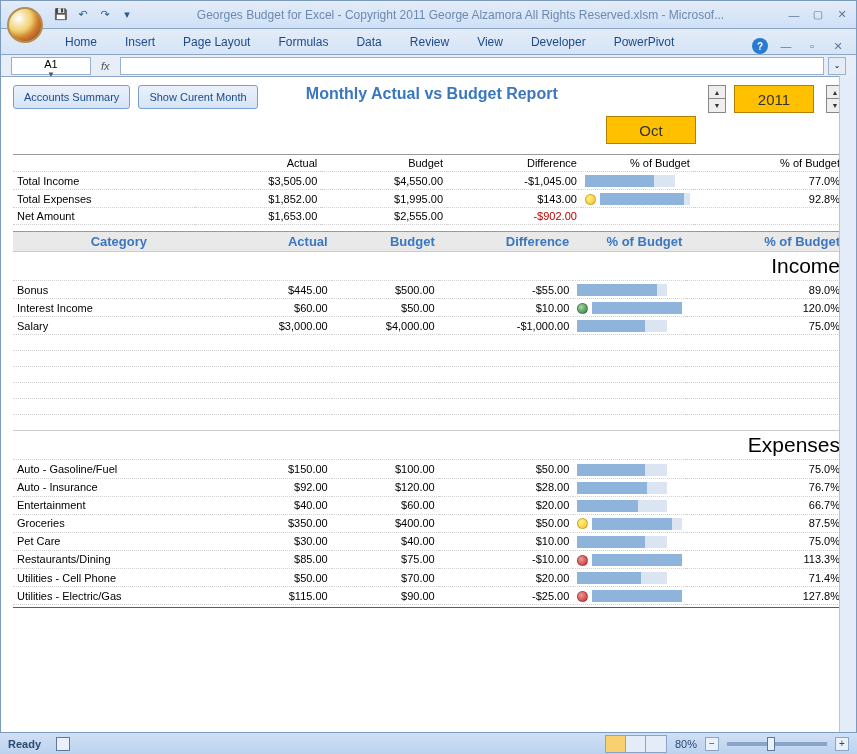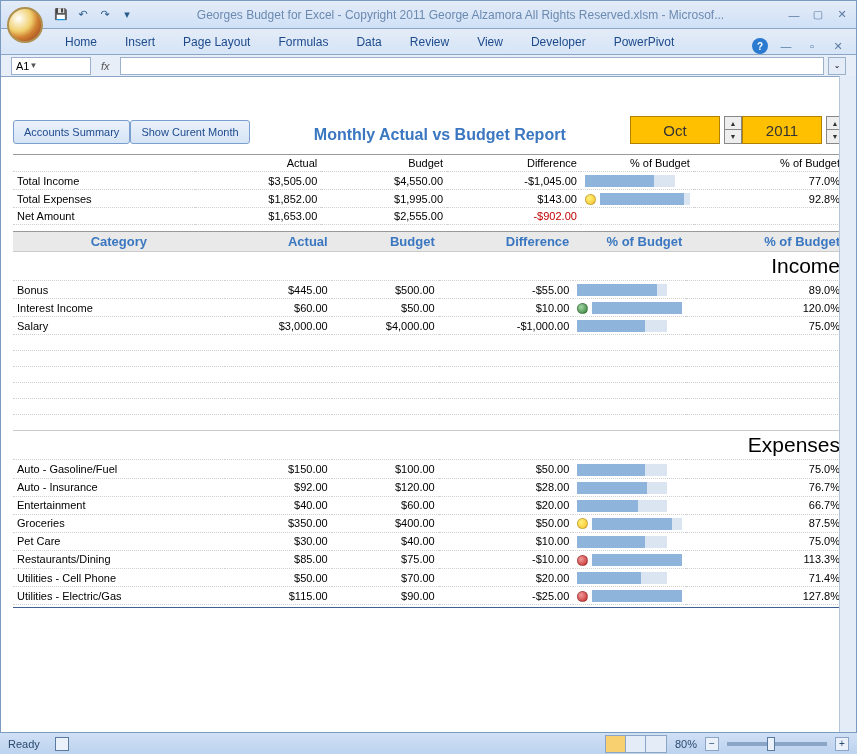--- a/index.html
+++ b/index.html
@@ -61,35 +61,35 @@
   border-bottom: 1px solid #8ba5c6;
   display: flex;
   align-items: center;
   gap: 4px;
   padding: 0 10px;
 }
 .namebox {
   width: 80px; height: 18px;
   background: #fff;
   border: 1px solid #9bb0ca;
-  padding: 0 4px;
+  padding: 0 18px;
   font-size: 11px;
-  display:flex;align-items:center;
+  display:flex;align-items:center;flex-direction:column;
 }
 .fx { font-style: italic; color: #555; padding: 0 6px;}
 .formula-input { flex:1; height:18px; background:#fff; border:1px solid #9bb0ca;}
 .formula-expand { width:18px;height:18px;background:#e4ecf7;border:1px solid #9bb0ca;display:flex;align-items:center;justify-content:center;}
 
 .sheet {
   padding: 8px 12px 0 12px;
   background: #fff;
   height: 650px;
   overflow: hidden;
 }
-.topctrls { display: flex; align-items: flex-end; margin-bottom: 10px;}
+.topctrls { display: flex; align-items: flex-start; gap: 8px; margin-bottom: 10px;}
 .blue-btn {
   background: linear-gradient(to bottom, #eaf1fb, #d6e4f5);
   border: 1px solid #7a9fcf;
   border-radius: 3px;
   padding: 5px 10px;
   color: #1e4a8c;
   font-size: 11px;
   cursor: pointer;
 }
 .report-title {
@@ -163,21 +163,21 @@
   height: 22px;
   background: linear-gradient(to bottom, #d0e0f5, #bcd2ee);
   border-top: 1px solid #7a9ac0;
   display:flex;
   align-items:center;
   padding: 0 8px;
   font-size:11px;
   color:#2a4a70;
   gap: 8px;
 }
-.status-left{flex:1;display:flex;align-items:center;gap:15px;}
+.status-left{flex:1;display:flex;align-items:center;gap:15px;font-weight:bold;}
 .macro-icon{width:14px;height:14px;border:1px solid #5a7aa0;background:#eaf1fb;}
 .view-btns{display:flex;border:1px solid #8ba5c6;}
 .view-btn{width:20px;height:16px;border-right:1px solid #8ba5c6;background:#e4ecf7;cursor:pointer;}
 .view-btn:last-child{border-right:none;}
 .view-btn.active{background:#f8d070;}
 .zoom-slider{width:100px;height:4px;background:#8ba5c6;position:relative;}
 .zoom-thumb{width:8px;height:14px;background:#eaf1fb;border:1px solid #5a7aa0;position:absolute;top:-5px;left:40%;}
 .zoom-btn{width:14px;height:14px;border:1px solid #8ba5c6;background:#eaf1fb;display:flex;align-items:center;justify-content:center;cursor:pointer;font-size:10px;}
 .sheet-bottom-line{border-top:1.5px solid #406090;margin-top:2px;}
 .scroll-right{position:absolute;right:1px;top:76px;bottom:22px;width:17px;background:#e4ecf7;border-left:1px solid #b5c6dc;}

